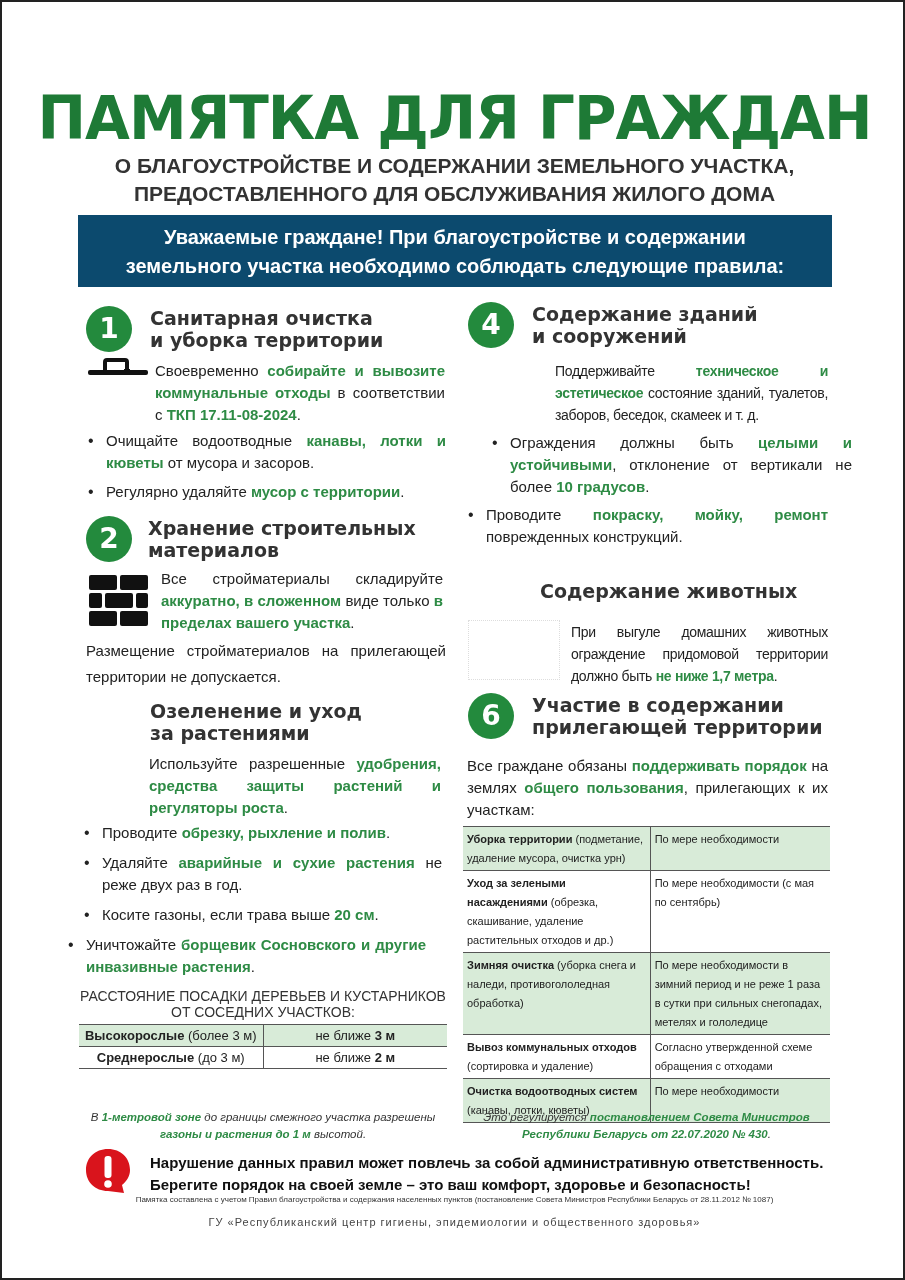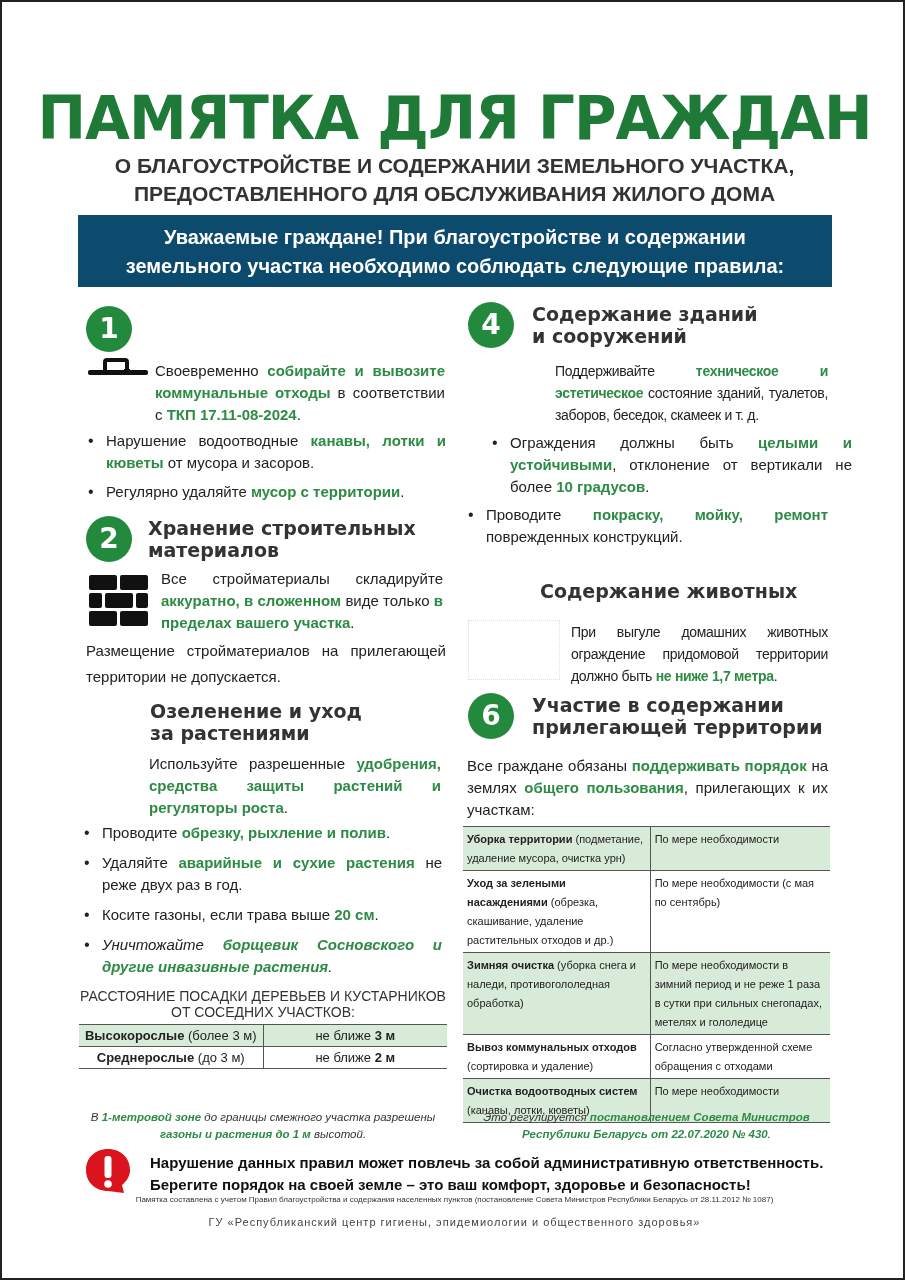--- a/index.html
+++ b/index.html
@@ -54,31 +54,35 @@
     <div>О БЛАГОУСТРОЙСТВЕ И СОДЕРЖАНИИ ЗЕМЕЛЬНОГО УЧАСТКА,</div>
     <div>ПРЕДОСТАВЛЕННОГО ДЛЯ ОБСЛУЖИВАНИЯ ЖИЛОГО ДОМА</div>
   </div>
   <div class="banner">
     <div>Уважаемые граждане! При благоустройстве и содержании</div>
     <div>земельного участка необходимо соблюдать следующие правила:</div>
   </div>
 
   <div class="section-head" style="left:84px; top:304px;">
     <div class="num">1</div>
+    <div class="head-text">
+      <div>Санитарная очистка</div>
+      <div>и уборка территории</div>
+    </div>
   </div>
   <svg class="icon" style="left:86px; top:355px;" width="60" height="22" viewBox="0 0 60 22">
     <rect x="0" y="13" width="60" height="5" rx="2" fill="#111"></rect>
     <rect x="17" y="3" width="22" height="12" rx="2" fill="none" stroke="#111" stroke-width="4"></rect>
     <rect x="36" y="12" width="6" height="6" fill="#111"></rect>
   </svg>
   <div class="txt" style="left:153px; top:358px; width:290px;">
     <span>Своевременно </span><span class="g">собирайте и вывозите коммунальные отходы</span><span> в соответствии с </span><span class="g">ТКП 17.11-08-2024</span><span>.</span>
   </div>
   <div class="bullet" style="left:84px; top:428px; width:360px;">
-    <span>Нарушение водоотводные </span><span class="g">канавы, лотки и кюветы</span><span> от мусора и засоров.</span>
+    <span>Очищайте водоотводные </span><span class="g">канавы, лотки и кюветы</span><span> от мусора и засоров.</span>
   </div>
   <div class="bullet" style="left:84px; top:479px; width:360px;">
     <span>Регулярно удаляйте </span><span class="g">мусор с территории</span><span>.</span>
   </div>
 
   <div class="section-head" style="left:84px; top:514px;">
     <div class="num">2</div>
     <div class="head-text" style="margin-left:16px;">
       <div>Хранение строительных</div>
       <div>материалов</div>
@@ -107,21 +111,21 @@
   </div>
   <div class="bullet" style="left:80px; top:820px; width:360px;">
     <span>Проводите </span><span class="g">обрезку, рыхление и полив</span><span>.</span>
   </div>
   <div class="bullet" style="left:80px; top:850px; width:360px;">
     <span>Удаляйте </span><span class="g">аварийные и сухие растения</span><span> не реже двух раз в год.</span>
   </div>
   <div class="bullet" style="left:80px; top:902px; width:360px;">
     <span>Косите газоны, если трава выше </span><span class="g">20 см</span><span>.</span>
   </div>
-  <div class="bullet" style="left:80px; top:932px; width:360px;font-style:italic;">
+  <div class="bullet" style="left:64px; top:932px; width:360px;">
     <span>Уничтожайте </span><span class="g">борщевик Сосновского и другие инвазивные растения</span><span>.</span>
   </div>
 
   <div class="caps" style="left:77px; top:986px; width:368px;">
     <div>РАССТОЯНИЕ ПОСАДКИ ДЕРЕВЬЕВ И КУСТАРНИКОВ</div>
     <div>ОТ СОСЕДНИХ УЧАСТКОВ:</div>
   </div>
   <table class="tbl-left">
     <tbody>
         <tr class="shade">

